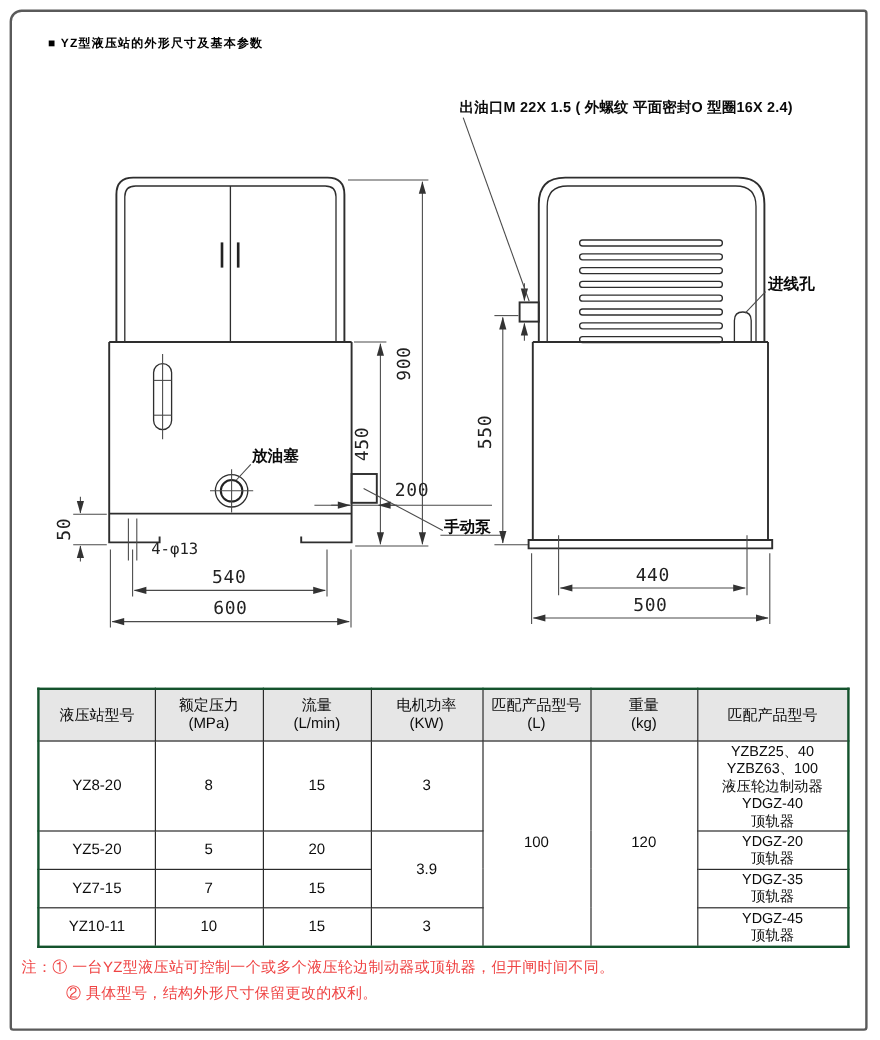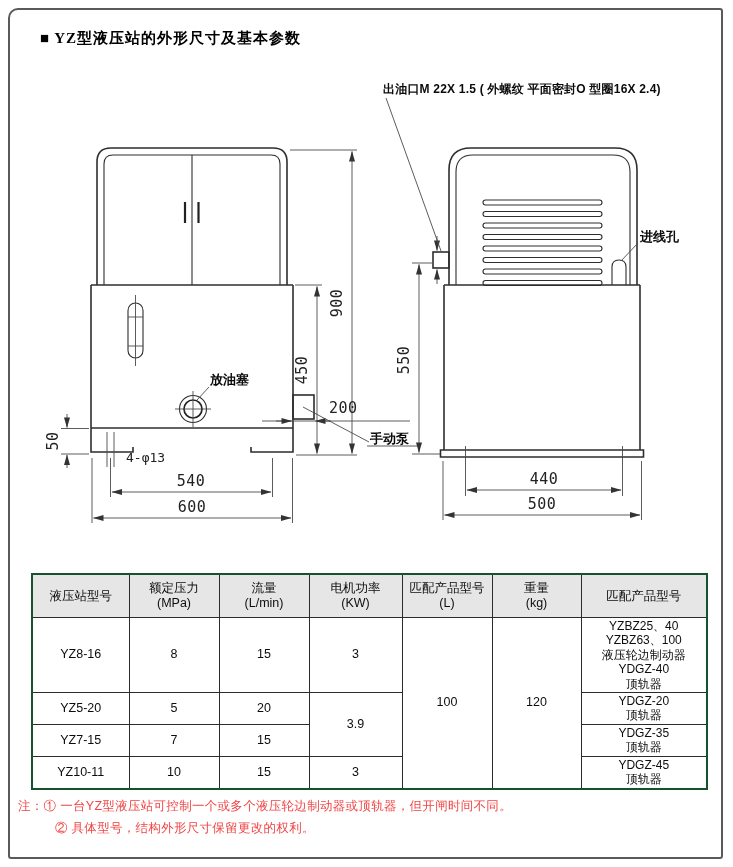--- a/index.html
+++ b/index.html
@@ -1,18 +1,18 @@
 <!DOCTYPE html>
 <html><head>
 <meta charset="utf-8">
 <style>
   html,body{margin:0;padding:0;background:#fff;}
   body{width:733px;height:867px;position:relative;font-family:"Liberation Sans",sans-serif;color:#111;overflow:hidden;}
   .page-border{position:absolute;left:8px;top:8px;width:715px;height:851px;border:2px solid #5a5a5a;border-radius:10px 3px 3px 3px;box-sizing:border-box;}
-  .page-title{position:absolute;left:40px;top:29px;font-size:15px;font-weight:bold;letter-spacing:1px;color:#000;font-family:Liberation Serif, serif;}
+  .page-title{position:absolute;left:40px;top:29px;font-size:10px;font-weight:bold;letter-spacing:1px;color:#000;}
   svg.drawing{position:absolute;left:0;top:0;width:733px;height:867px;pointer-events:none;}
   .ol{fill:none;stroke:#2e2e2e;stroke-width:1.6;}
   .tl{fill:none;stroke:#2e2e2e;stroke-width:1.1;}
   .dl{fill:none;stroke:#4a4a4a;stroke-width:0.9;}
   .dim-text{font-family:"DejaVu Sans Mono",monospace;font-size:15px;fill:#222;letter-spacing:0.5px;}
   .dim-text-sm{font-family:"DejaVu Sans Mono",monospace;font-size:13px;fill:#222;}
   .cn-label{font-family:"Liberation Sans",sans-serif;font-size:13px;font-weight:bold;fill:#0a0a0a;}
   .ann-text{font-family:"Liberation Sans",sans-serif;font-size:12px;font-weight:bold;fill:#0a0a0a;letter-spacing:0.2px;}
   table.spec-table{position:absolute;left:31px;top:573px;width:675px;border-collapse:collapse;table-layout:fixed;
     border:2px solid #14532d;font-size:12.5px;color:#0d0d0d;text-align:center;background:#fff;}
@@ -179,21 +179,21 @@
 (KW)</th>
       <th>匹配产品型号
 (L)</th>
       <th>重量
 (kg)</th>
       <th>匹配产品型号</th>
     </tr>
   </thead>
   <tbody>
     <tr class="row-tall">
-      <td>YZ8-16</td>
+      <td>YZ8-20</td>
       <td>8</td>
       <td>15</td>
       <td>3</td>
       <td rowspan="4">100</td>
       <td rowspan="4">120</td>
       <td class="match-cell">YZBZ25、40
 YZBZ63、100
 液压轮边制动器
 YDGZ-40
 顶轨器</td>

